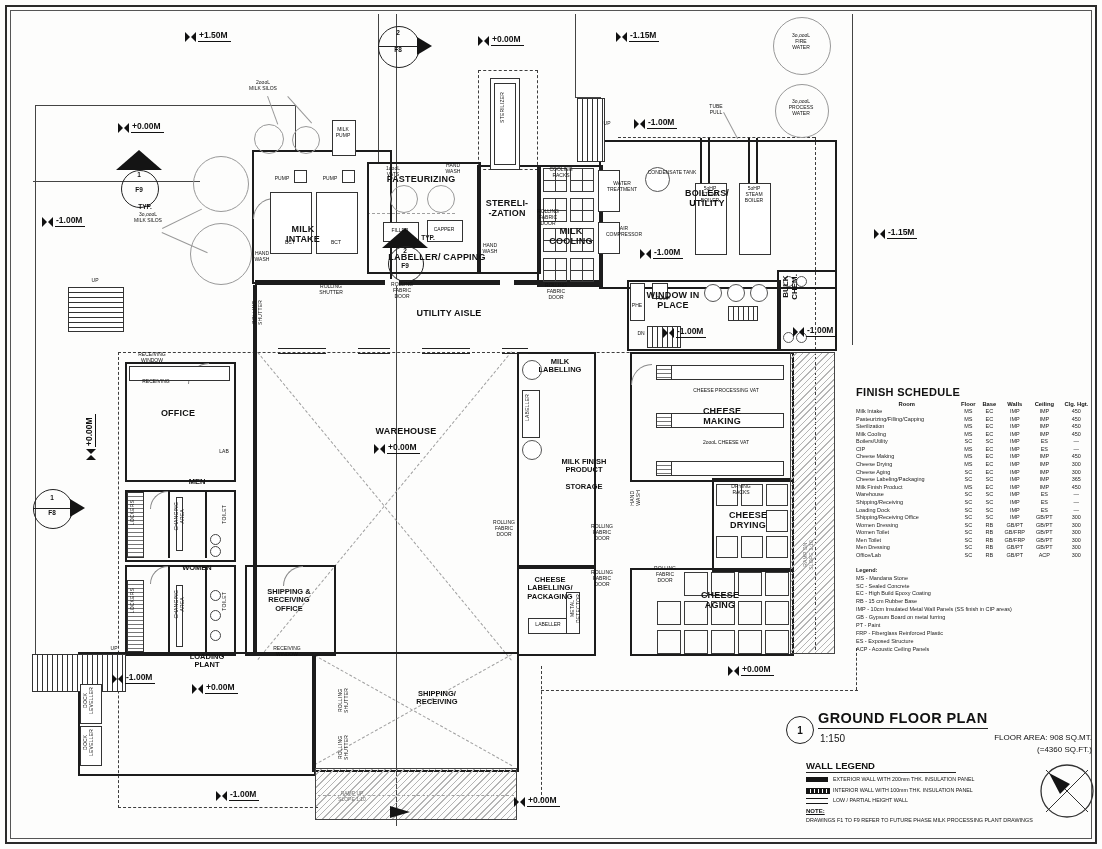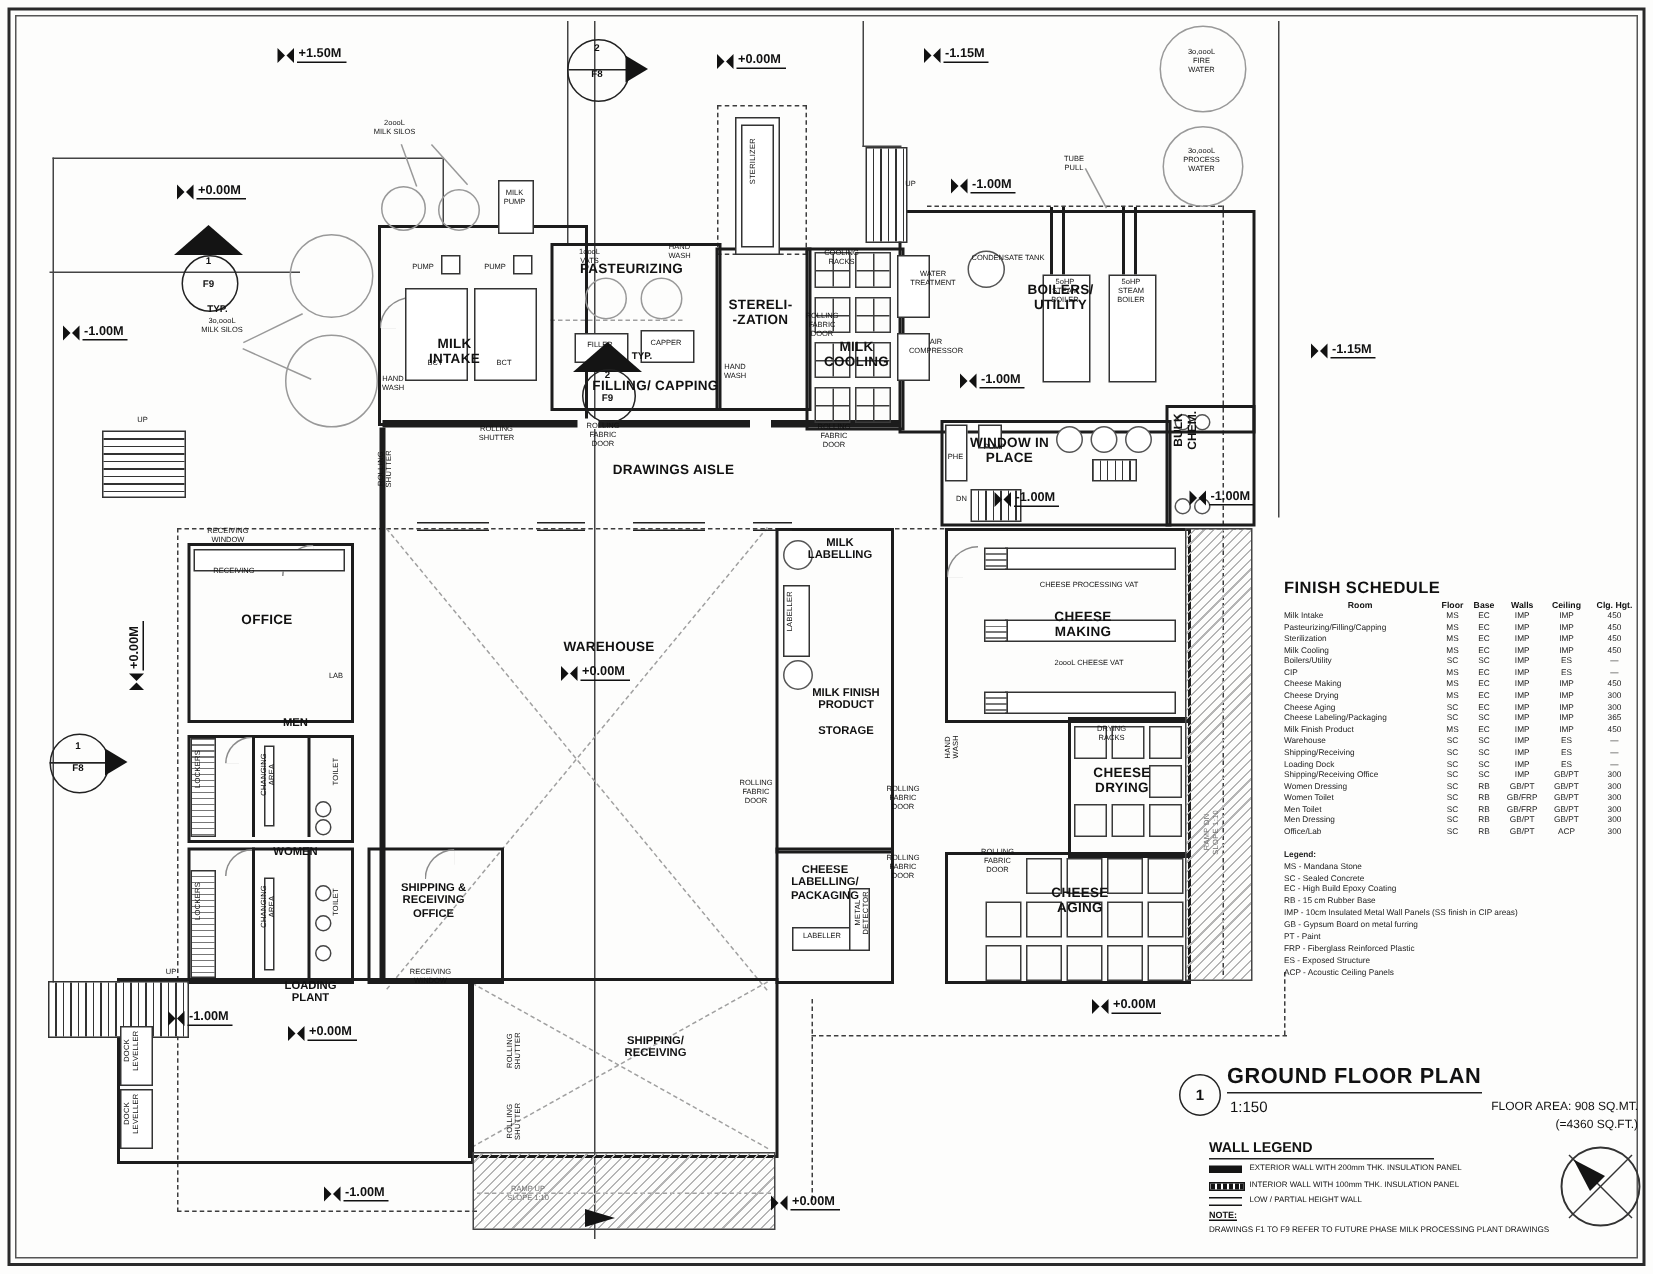--- a/index.html
+++ b/index.html
@@ -257,40 +257,40 @@
   <div class="secc" style="left:388px;top:246px;width:34px;height:34px;background:none"></div>
   <div class="secc" style="left:33px;top:489px;width:38px;height:38px"></div>
   <div class="tri-right" style="left:70px;top:499px"></div>
 
   <div id="labels-layer">
       <span class="lbl r" style="left: 303px; top: 224px;">MILK
 INTAKE</span>
       <span class="lbl r" style="left: 421px; top: 174px;">PASTEURIZING</span>
       <span class="lbl r" style="left: 507px; top: 198px;">STERELI-
 -ZATION</span>
-      <span class="lbl r" style="left: 437px; top: 252px;">FILLING/ CAPPING</span>
+      <span class="lbl r" style="left: 437px; top: 252px;">LABELLER/ CAPPING</span>
       <span class="lbl r" style="left: 571px; top: 226px;">MILK
 COOLING</span>
       <span class="lbl r" style="left: 707px; top: 188px;">BOILERS/
 UTILITY</span>
-      <span class="lbl r" style="left: 449px; top: 308px;">DRAWINGS AISLE</span>
+      <span class="lbl r" style="left: 449px; top: 308px;">UTILITY AISLE</span>
       <span class="lbl r" style="left: 673px; top: 290px;">WINDOW IN
 PLACE</span>
       <span class="lbl rv" style="left: 781px; top: 274px;">BULK
 CHEM.</span>
       <span class="lbl r" style="left: 178px; top: 408px;">OFFICE</span>
       <span class="lbl r8" style="left: 197px; top: 478px;">MEN</span>
       <span class="lbl r8" style="left: 197px; top: 564px;">WOMEN</span>
       <span class="lbl r8" style="left: 289px; top: 588px;">SHIPPING &amp;
 RECEIVING
 OFFICE</span>
       <span class="lbl r" style="left: 406px; top: 426px;">WAREHOUSE</span>
       <span class="lbl r8" style="left: 560px; top: 358px;">MILK
 LABELLING</span>
-      <span class="lbl r8" style="left: 564px; top: 458px;">MILK FINISH
+      <span class="lbl r8" style="left: 584px; top: 458px;">MILK FINISH
 PRODUCT
 
 STORAGE</span>
       <span class="lbl r8" style="left: 550px; top: 576px;">CHEESE
 LABELLING/
 PACKAGING</span>
       <span class="lbl r" style="left: 722px; top: 406px;">CHEESE
 MAKING</span>
       <span class="lbl r" style="left: 748px; top: 510px;">CHEESE
 DRYING</span>

